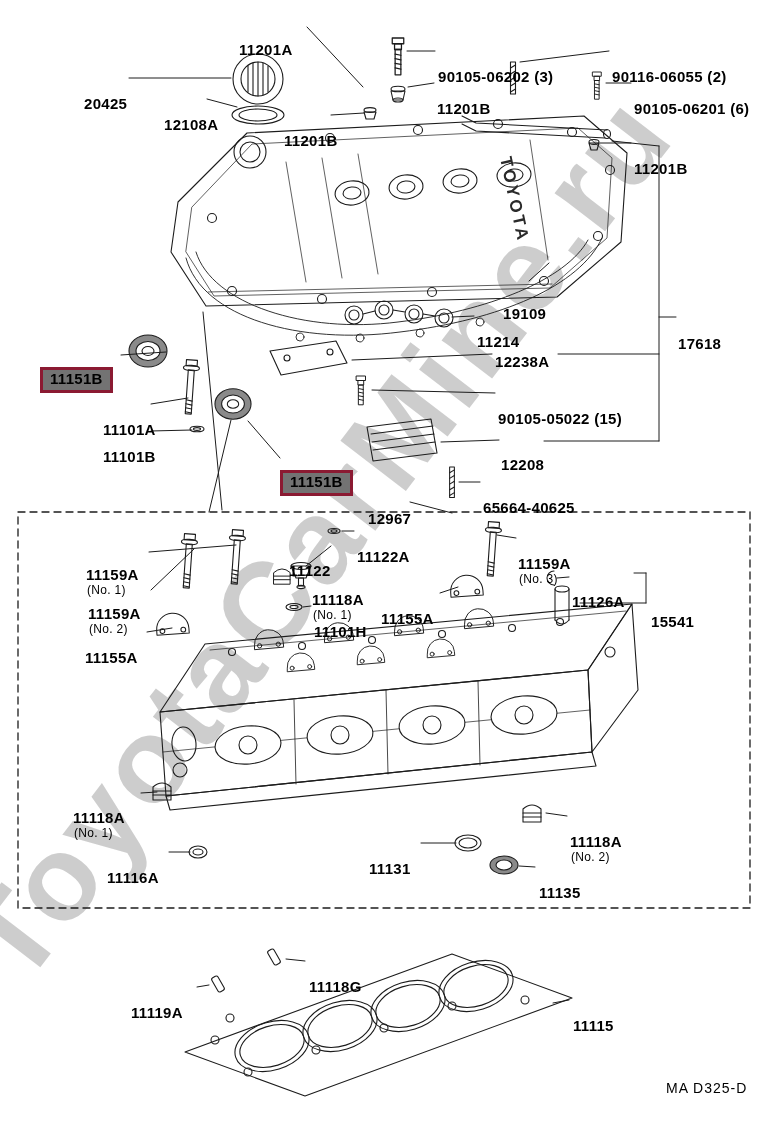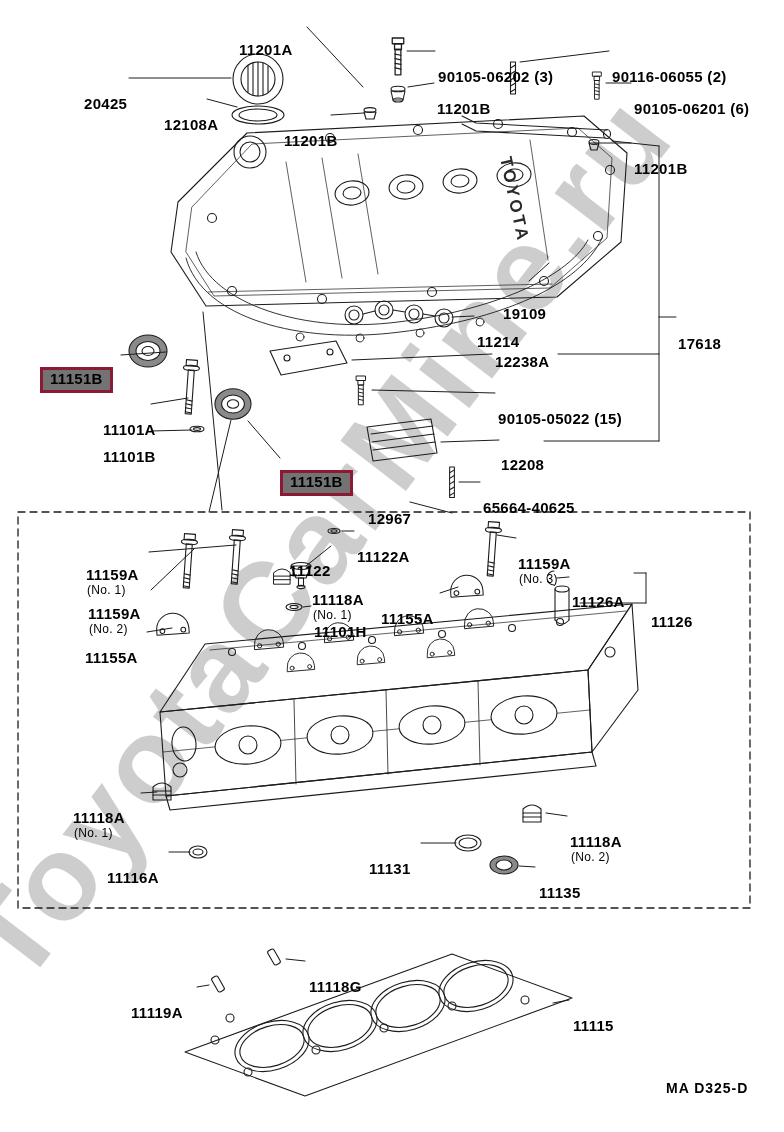--- a/index.html
+++ b/index.html
@@ -7,21 +7,21 @@
         font-family:"Liberation Sans","DejaVu Sans",sans-serif;}
   .art{position:absolute;left:0;top:0;}
   .watermark{position:absolute;left:-10px;top:895px;font-size:120px;font-weight:700;
         letter-spacing:4px;color:#8a8a8a;opacity:.42;white-space:nowrap;
         transform:rotate(-52.5deg);transform-origin:0 50%;pointer-events:none;}
   .lbl{position:absolute;font-size:15px;font-weight:700;color:#000;line-height:1.1;
         white-space:nowrap;letter-spacing:.3px;margin-top:26px;}
   .lbl.hl{border:3px solid #8b1a32;padding:1px 7px 2px;background:#737373;}
   .lbl.two span{display:block;}
   .lbl .sub{font-size:12px;font-weight:400;padding-left:1px;}
-  .footer{position:absolute;left:666px;top:1080px;font-size:14px;font-weight:700;letter-spacing:1px;}
+  .footer{position:absolute;left:666px;top:1080px;font-size:14px;font-weight:400;letter-spacing:1px;}
 </style>
 </head>
 <body>
 
 <div class="page">
 
   <div class="watermark">ToyotaCarMine.ru</div>
 
   <svg class="art" width="784" height="1132" viewBox="0 0 784 1132">
     <defs>
@@ -373,21 +373,21 @@
     <span class="sub">(No. 1)</span>
   </div>
   <div class="lbl two" style="left:88px;top:580px">
     <span>11159A</span>
     <span class="sub">(No. 2)</span>
   </div>
 
   <div class="lbl" style="left:381px;top:585px">11155A</div>
   <div class="lbl" style="left:572px;top:568px">11126A</div>
   <div class="lbl" style="left:314px;top:598px">11101H</div>
-  <div class="lbl" style="left:651px;top:588px">11126</div>
+  <div class="lbl" style="left:651px;top:588px">15541</div>
   <div class="lbl" style="left:85px;top:624px">11155A</div>
 
   <div class="lbl two" style="left:73px;top:784px">
     <span>11118A</span>
     <span class="sub">(No. 1)</span>
   </div>
   <div class="lbl two" style="left:570px;top:808px">
     <span>11118A</span>
     <span class="sub">(No. 2)</span>
   </div>

